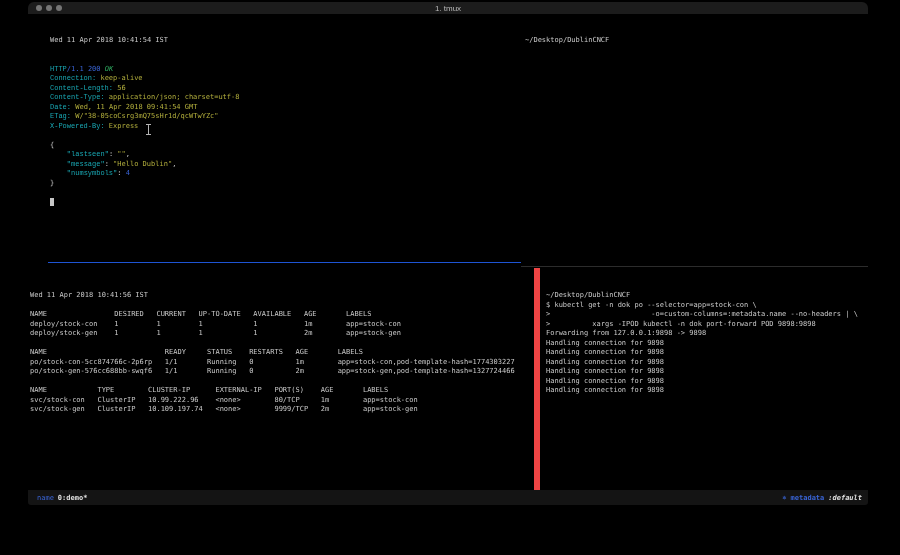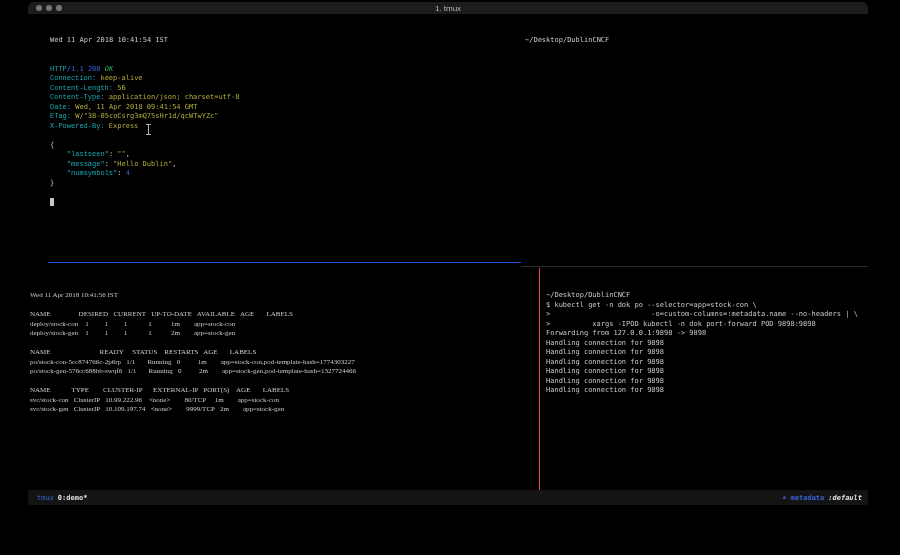--- a/index.html
+++ b/index.html
@@ -22,21 +22,21 @@
 
   .pane { position:absolute; background:#000; font-size:7px; line-height:9.5px;
           color:#cacaca; white-space:pre; overflow:hidden; }
   .pane .line { height:9.5px; }
 
   .pane-tl { left:0; top:12px; width:492px; height:249px; padding:3px 0 0 2px;
              border-right:1px solid #1e54d4; border-bottom:1px solid #1e54d4;margin-left:20px; }
   .pane-tr { left:493px; top:12px; width:347px; height:253px; padding:3px 0 0 4px;
              border-bottom:1px solid #2c2c2c; }
   .pane-bl { left:0; top:266px; width:512px; height:222px; padding:4px 4px 0 2px;
-             border-right:1px solid #ef4444;font-family:Liberation Serif, serif; }
+             border-right:6px solid #ef4444; }
   .pane-br { left:513px; top:266px; width:327px; height:222px; padding:4px 0 0 5px; }
 
   .c-w  { color:#cacaca; }
   .c-cy { color:#19a8b4;font-family:Liberation Mono, monospace; }
   .c-bl { color:#3964d6; }
   .c-ye { color:#b2ae3c; }
   .c-gr { color:#2faa60;font-style:italic; }
   .c-cur{ background:#c7c7c7; color:#000; }
 
   .statusbar { position:absolute; left:0; top:488px; width:840px; height:15px;
@@ -83,21 +83,21 @@
     <div class="pane pane-bl">
       <div><div class="line">Wed 11 Apr 2018 10:41:56 IST</div><div class="line">​</div><div class="line">NAME                DESIRED   CURRENT   UP-TO-DATE   AVAILABLE   AGE       LABELS</div><div class="line">deploy/stock-con    1         1         1            1           1m        app=stock-con</div><div class="line">deploy/stock-gen    1         1         1            1           2m        app=stock-gen</div><div class="line">​</div><div class="line">NAME                            READY     STATUS    RESTARTS   AGE       LABELS</div><div class="line">po/stock-con-5cc874766c-2p6rp   1/1       Running   0          1m        app=stock-con,pod-template-hash=1774303227</div><div class="line">po/stock-gen-576cc688bb-swqf6   1/1       Running   0          2m        app=stock-gen,pod-template-hash=1327724466</div><div class="line">​</div><div class="line">NAME            TYPE        CLUSTER-IP      EXTERNAL-IP   PORT(S)    AGE       LABELS</div><div class="line">svc/stock-con   ClusterIP   10.99.222.96    &lt;none&gt;        80/TCP     1m        app=stock-con</div><div class="line">svc/stock-gen   ClusterIP   10.109.197.74   &lt;none&gt;        9999/TCP   2m        app=stock-gen</div></div>
     </div>
 
     <div class="pane pane-br">
       <div><div class="line">~/Desktop/DublinCNCF</div><div class="line">$ kubectl get -n dok po --selector=app=stock-con \</div><div class="line">&gt;                        -o=custom-columns=:metadata.name --no-headers | \</div><div class="line">&gt;          xargs -IPOD kubectl -n dok port-forward POD 9898:9898</div><div class="line">Forwarding from 127.0.0.1:9898 -&gt; 9898</div><div class="line">Handling connection for 9898</div><div class="line">Handling connection for 9898</div><div class="line">Handling connection for 9898</div><div class="line">Handling connection for 9898</div><div class="line">Handling connection for 9898</div><div class="line">Handling connection for 9898</div></div>
     </div>
 
     <div class="statusbar">
       <div class="status-left">
-        <span class="sess">tmux</span>
+        <span class="sess">name</span>
         <span class="winlabel">0:demo*</span>
       </div>
       <div class="status-right">
         <span class="kube-ic">⎈</span><span class="kube-ctx">metadata</span><span class="kube-ns">:default</span>
       </div>
     </div>
 
   </div>
 
   <div class="ibeam"></div>

